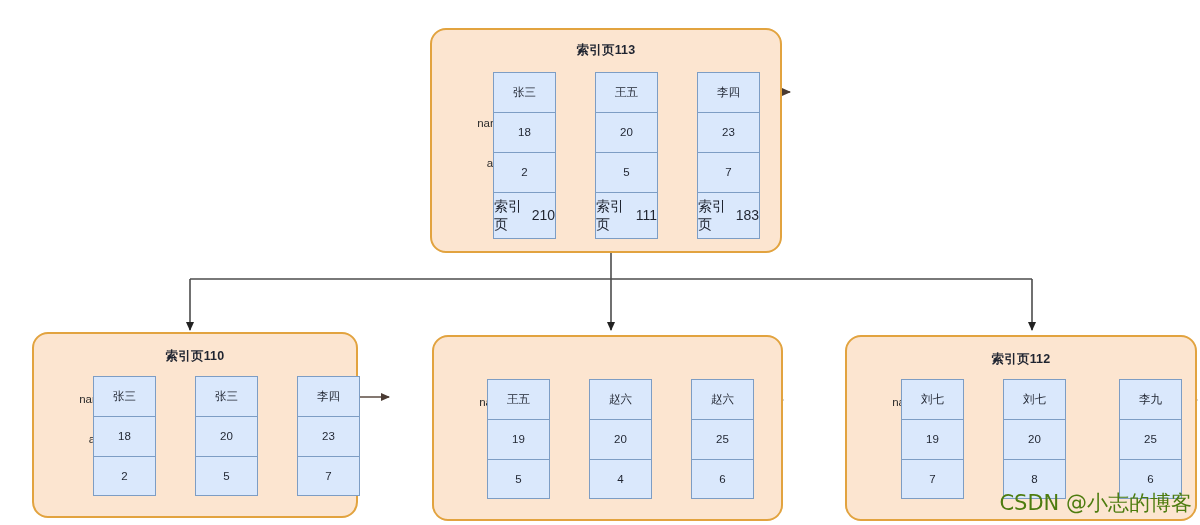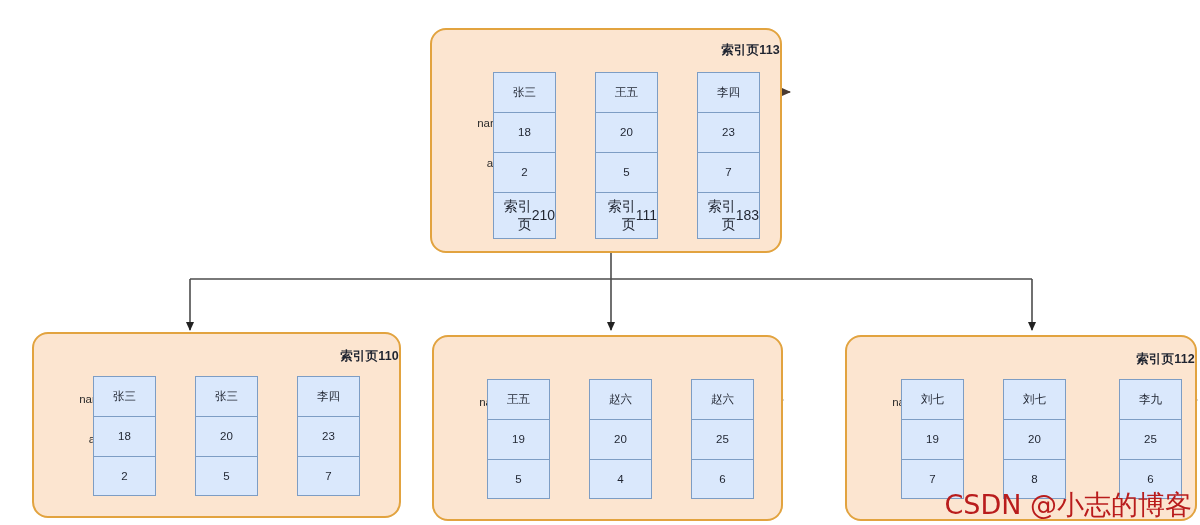--- a/index.html
+++ b/index.html
@@ -38,21 +38,21 @@
     position: absolute;
     box-sizing: border-box;
     background: #fce5d0;
     border: 2px solid #e2a33f;
     border-radius: 16px;
   }
   .page-title {
     position: absolute;
     left: 0;
     right: 0;
-    text-align: right;
+    text-align: center;
     font-size: 12.5px;
     font-weight: bold;
     color: #1f2430;
     letter-spacing: 0.2px;
   }
 
   
   .row-label {
     position: absolute;
     font-size: 11.5px;
@@ -67,41 +67,41 @@
     box-sizing: border-box;
   }
   .cell {
     box-sizing: border-box;
     background: #dae8fc;
     border: 1px solid #7d9dc4;
     border-bottom: none;
     display: flex;
     align-items: center;
     justify-content: center;
-    text-align: right;
+    text-align: left;
     font-size: 11.5px;
     color: #1f2430;
     line-height: 1.25;
   }
   .cell:last-child {
     border-bottom: 1px solid #7d9dc4;
   }
   .cell.ptr {
     flex-direction: row;
     font-size: 14px;
   }
   .cell.ptr span { display: block; }
 
   
   #watermark {
     position: absolute;
     right: 8px;
-    bottom: 2px;
-    font-size: 27px;
-    color: #b91c1c;
+    bottom: 8px;
+    font-size: 21px;
+    color: #4d7c0f;
     font-family: "DejaVu Sans", "Liberation Sans", sans-serif;
     white-space: nowrap;
     user-select: none;
   }
 </style>
 </head>
 <body>
 
 <div id="canvas">
 
@@ -167,21 +167,21 @@
       <div class="cell" style="height:40px;">李四</div>
       <div class="cell" style="height:40px;">23</div>
       <div class="cell" style="height:40px;">7</div>
       <div class="cell ptr" style="height:47px;">
         <span>索引页</span>
         <span>183</span>
       </div>
     </div>
   </div>
 
-  <div class="page-node" style="left:32px; top:332px; width:369px; height:186px;text-decoration:underline;">
+  <div class="page-node" style="left:32px; top:332px; width:326px; height:186px;text-decoration:underline;">
     <div class="page-title" style="top:14px;">索引页110</div>
 
     <div class="row-label" style="left:8px; top:59px; width:66px;">name</div>
     <div class="row-label" style="left:8px; top:99px; width:66px;">age</div>
     <div class="row-label" style="left:8px; top:139px; width:66px;">id</div>
 
     <div class="record" style="left:59px; top:42px; width:63px;">
       <div class="cell" style="height:40px;">张三</div>
       <div class="cell" style="height:40px;">18</div>
       <div class="cell" style="height:40px;">2</div>

